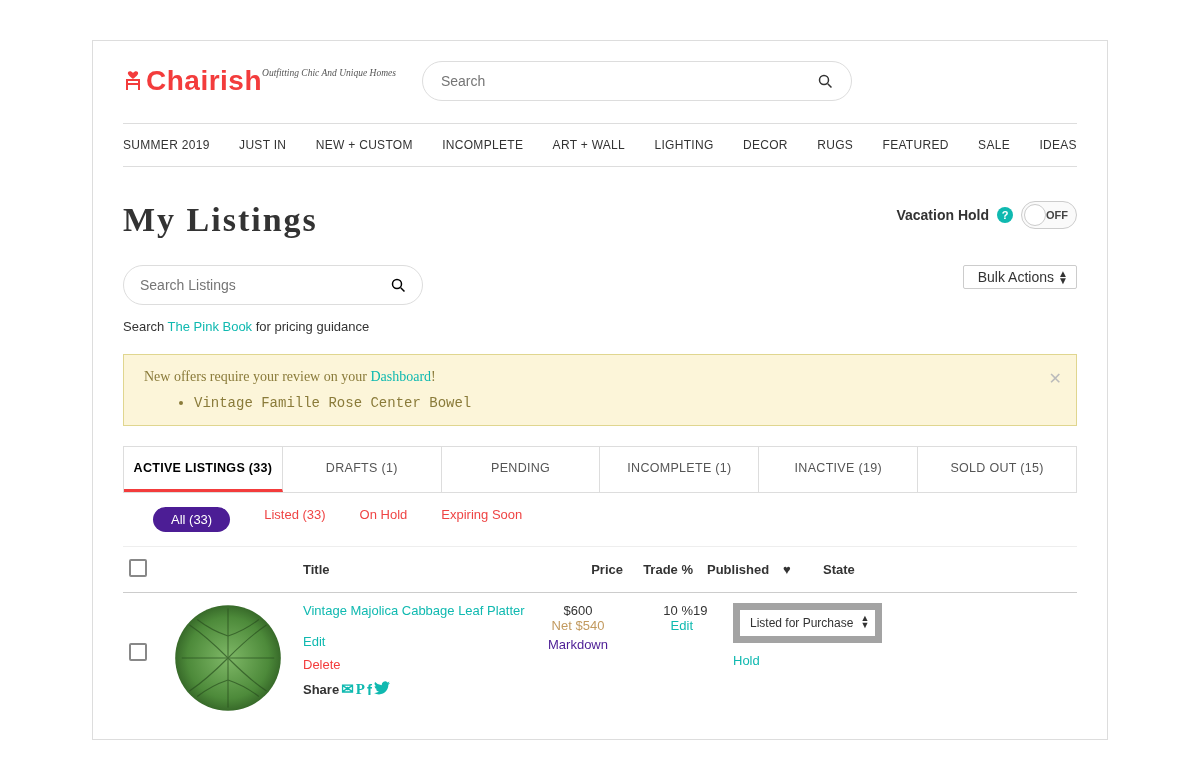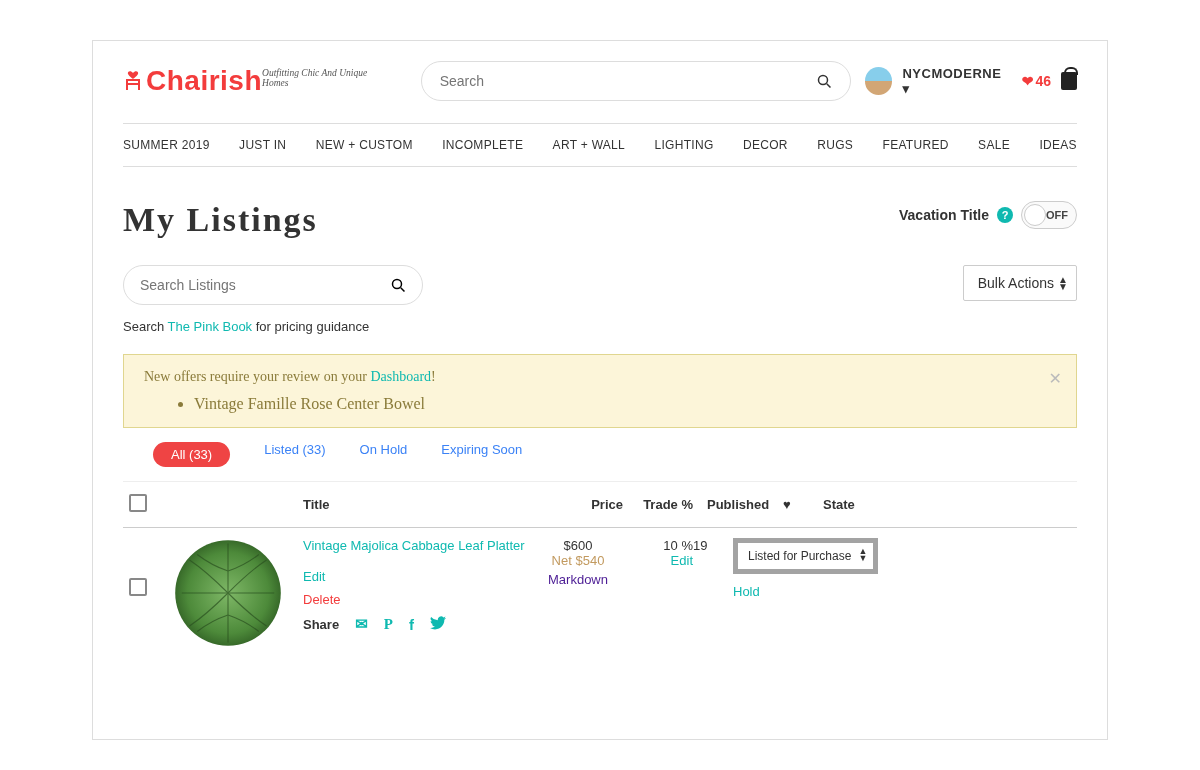--- a/index.html
+++ b/index.html
@@ -23,64 +23,64 @@
 .navrow a{font-size:12px;color:#333;text-decoration:none;letter-spacing:.3px;}
 .title-row{display:flex;align-items:flex-start;justify-content:space-between;margin-top:34px;}
 .page-title{font-family:Georgia,'Times New Roman',serif;font-size:34px;letter-spacing:2px;}
 .vac{display:flex;align-items:center;gap:8px;font-size:14px;font-weight:700;}
 .help-dot{width:16px;height:16px;border-radius:50%;background:#0fb9b0;color:#fff;font-size:11px;display:flex;align-items:center;justify-content:center;}
 .switch{width:56px;height:28px;border-radius:14px;border:1px solid #ccc;background:#fafafa;position:relative;display:flex;align-items:center;font-size:11px;justify-content:flex-end;padding-right:8px;color:#444;}
 .switch .knob{position:absolute;left:2px;top:2px;width:22px;height:22px;border-radius:50%;background:#fff;border:1px solid #ccc;}
 .search-listings-row{display:flex;justify-content:space-between;align-items:flex-start;margin-top:26px;}
 .sl-pill{width:300px;height:40px;border:1px solid #ddd;border-radius:20px;display:flex;align-items:center;padding:0 16px;justify-content:space-between;}
 .sl-pill input{border:0;outline:0;font-size:14px;color:#999;background:transparent;flex:1;}
-.bulk{border:1px solid #ccc;border-radius:2px;height:36px;display:flex;align-items:center;padding:0 22px 0 14px;font-size:14px;position:relative;}
+.bulk{border:1px solid #ccc;border-radius:2px;height:24px;display:flex;align-items:center;padding:0 22px 0 14px;font-size:14px;position:relative;}
 .bulk .arr{position:absolute;right:8px;font-size:10px;line-height:7px;}
 .pinkbook{font-size:13px;margin-top:14px;}
 .pinkbook .link{color:#0fb9b0;}
 .alert{margin-top:20px;border:1px solid #e0d68f;background:#fcf5d9;padding:14px 20px;position:relative;font-family:Georgia,serif;}
 .alert-text{font-size:14px;color:#8a7b3a;}
 .alert-text .link{color:#0fb9b0;}
 .alert ul{margin:10px 0 0 50px;}
-.alert li{font-size:16px;color:#8a7b3a;}
+.alert li{font-size:14px;color:#8a7b3a;font-family:Liberation Mono, monospace;}
 .alert .close{position:absolute;right:14px;top:14px;color:#bbb;font-size:16px;cursor:pointer;}
 .tabs{display:flex;border:1px solid #ddd;margin-top:20px;}
 .tab{flex:1;text-align:center;font-size:12.5px;padding:14px 0;border-right:1px solid #ddd;color:#555;letter-spacing:.3px;}
 .tab:last-child{border-right:0;}
 .tab.active{color:#000;font-weight:700;border-bottom:3px solid #f33c3c;background:#fff;}
 .subtabs{display:flex;gap:34px;padding:14px 0 14px 30px;border-bottom:1px solid #eee;}
-.pill{font-size:13px;color:#3b82f6;}
-.pill.active{background:#ef4444;color:#fff;padding:5px 18px;border-radius:14px;}
+.pill{font-size:13px;color:#ef4444;}
+.pill.active{background:#4c1d95;color:#fff;padding:5px 18px;border-radius:14px;}
 .table-head{display:flex;align-items:center;border-bottom:1px solid #ccc;padding:12px 0;font-size:13px;font-weight:700;}
 .col-cb{width:50px;padding-left:6px;}
 .col-img{width:130px;}
 .col-title{width:230px;}
 .col-price{width:90px;text-align:right;}
 .col-trade{width:70px;text-align:right;padding-left:10px;}
 .col-pub{width:90px;padding-left:14px;}
 .col-heart{width:40px;text-align:left;}
 .col-state{width:160px;}
 .checkbox{width:18px;height:18px;border:2px solid #888;border-radius:2px;display:inline-block;}
 .row{display:flex;padding:10px 0 0 0;font-size:13px;}
 .thumb{width:110px;height:110px;border-radius:50%;position:relative;overflow:hidden;}
 .thumb svg{width:100%;height:100%;}
 .title-cell a.prod{color:#0fb9b0;display:block;margin-bottom:16px;}
 .title-cell .edit{color:#0fb9b0;display:block;margin-bottom:8px;}
 .title-cell .delete{color:#f33c3c;display:block;margin-bottom:8px;}
-.share-row{display:flex;align-items:center;gap:16px;font-weight:700;}
+.share-row{display:flex;align-items:center;gap:2px;font-weight:700;}
 .share-row span{font-weight:700;}
 .share-row .ic{color:#0fb9b0;font-size:15px;}
 .price-cell{text-align:center;}
 .price-cell .net{color:#c29a5f;display:block;}
 .price-cell .mk{color:#4c1d95;display:block;margin-top:4px;}
 .trade-cell{text-align:right;}
 .trade-cell .edit{color:#0fb9b0;}
 .pub-cell .date{color:#888;font-size:12px;}
 .pub-cell .ago{color:#bbb;font-size:12px;}
-.state-sel{border:5px solid #a3a3a3;padding:6px 22px 6px 10px;font-size:12px;position:relative;display:inline-block;}
+.state-sel{border:7px solid #a3a3a3;padding:6px 22px 6px 10px;font-size:12px;position:relative;display:inline-block;}
 .state-sel .arr{position:absolute;right:6px;top:5px;font-size:9px;line-height:7px;}
 .hold{color:#0fb9b0;margin-top:10px;display:block;}
 .mag{width:15px;height:15px;flex-shrink:0;}
 </style>
 </head>
 <body>
 
 <div class="outer">
 <div class="frame">
 
@@ -94,47 +94,41 @@
       <span>Chairish</span>
     </div>
     <div class="tagline">Outfitting Chic And Unique Homes</div>
   </div>
   <div class="search-pill">
     <input placeholder="Search" style="">
     <svg class="mag" viewBox="0 0 20 20">
             <circle cx="8" cy="8" r="6" stroke="#333" stroke-width="2" fill="none"></circle>
             <line x1="13" y1="13" x2="18" y2="18" stroke="#333" stroke-width="2"></line>
           </svg>
-  </div>
-  <div class="user-area">
-    <div class="avatar"></div>
-    <span class="username"><span>NYCMODERNE</span> ▾</span>
-    <span class="heart-count">❤<span>46</span></span>
-    <span class="bag"></span>
   </div>
 </div>
 
 <div class="navrow">
   <a>SUMMER 2019</a>
   <a>JUST IN</a>
   <a>NEW + CUSTOM</a>
   <a>INCOMPLETE</a>
   <a>ART + WALL</a>
   <a>LIGHTING</a>
   <a>DECOR</a>
   <a>RUGS</a>
   <a>FEATURED</a>
   <a>SALE</a>
   <a>IDEAS</a>
 </div>
 
 <div class="title-row">
   <h1 class="page-title">My Listings</h1>
   <div class="vac">
-    <span>Vacation Title</span>
+    <span>Vacation Hold</span>
     <span class="help-dot">?</span>
     <div class="switch">
       <span class="knob"></span>
       <span>OFF</span>
     </div>
   </div>
 </div>
 
 <div class="search-listings-row">
   <div>
@@ -158,20 +152,28 @@
 <div class="alert">
   <span class="close">✕</span>
   <div class="alert-text">
     <span>New offers require your review on your </span><span class="link">Dashboard</span><span>!</span>
   </div>
   <ul>
           <li>Vintage Famille Rose Center Bowel</li>
         </ul>
 </div>
 
+<div class="tabs">
+  <div class="tab active">ACTIVE LISTINGS (33)</div>
+  <div class="tab">DRAFTS (1)</div>
+  <div class="tab">PENDING</div>
+  <div class="tab">INCOMPLETE (1)</div>
+  <div class="tab">INACTIVE (19)</div>
+  <div class="tab">SOLD OUT (15)</div>
+</div>
 
 <div class="subtabs">
   <span class="pill active">All (33)</span>
   <span class="pill">Listed (33)</span>
   <span class="pill">On Hold</span>
   <span class="pill">Expiring Soon</span>
 </div>
 
 <div class="table-head">
   <div class="col-cb"><span class="checkbox"></span></div>

